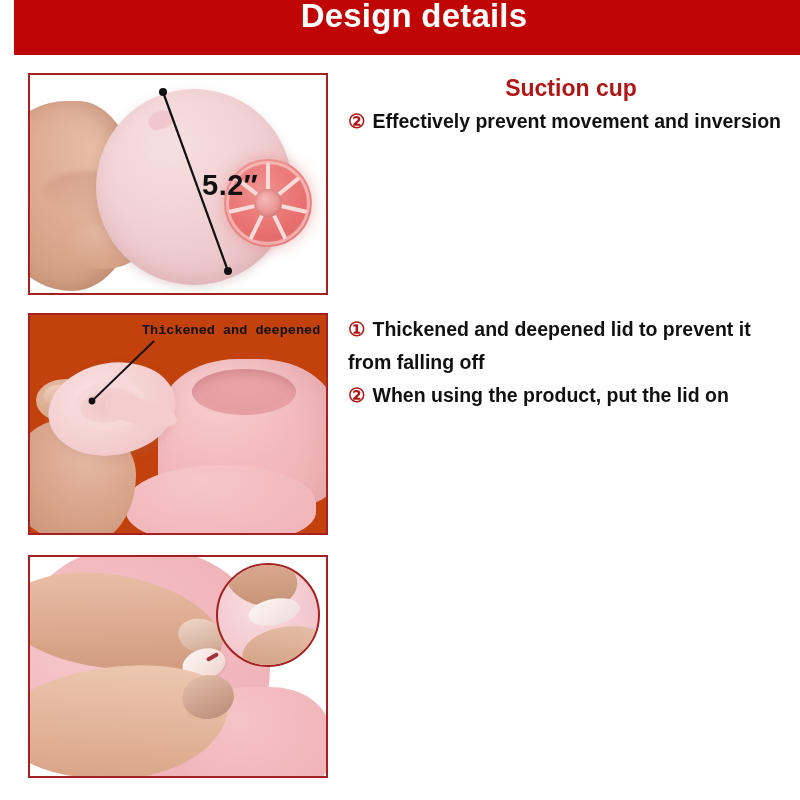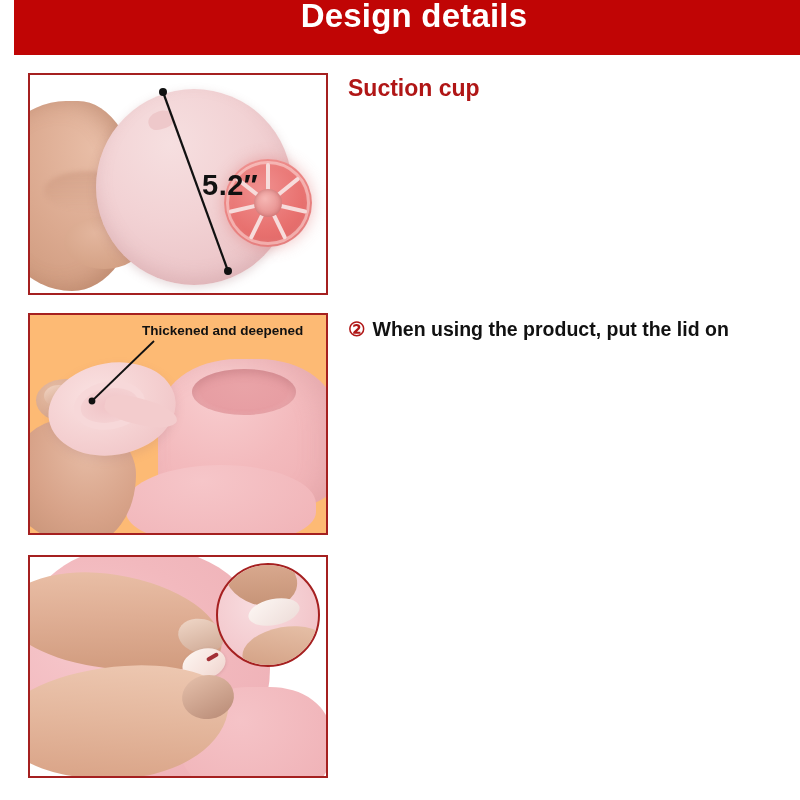--- a/index.html
+++ b/index.html
@@ -44,20 +44,21 @@
 
   .text-col{
     position:absolute;left:348px;top:0;right:6px;height:100%;
   }
   .sec-title{
     color:#b01616;
     font-size:23px;
     font-weight:bold;
     margin:0 0 2px 0;
     line-height:30px;
+    text-align:center;
   }
   .bullet{
     font-size:19.5px;
     font-weight:bold;
     color:#111111;
     line-height:33px;
     margin:0;
   }
   .num{
     color:#b01616;
@@ -123,21 +124,21 @@
     position:absolute;left:0;top:0;width:100%;height:100%;
     pointer-events:none;
   }
   .p1 .dimlabel{
     position:absolute;left:172px;top:94px;
     font-size:29px;font-weight:bold;color:#111111;
     letter-spacing:.5px;
   }
 
   
-  .p2{position:absolute;inset:0;background:#fdba74;}
+  .p2{position:absolute;inset:0;background:#c2410c;font-family:Liberation Mono, monospace;}
   .p2 .hand2{
     position:absolute;left:-22px;top:104px;width:128px;height:126px;
     background:radial-gradient(ellipse at 62% 26%, #e6bba4 0%, #d7a288 52%, #c18d70 100%);
     border-radius:46% 54% 40% 60% / 50% 44% 56% 50%;
   }
   .p2 .finger2{
     position:absolute;left:6px;top:64px;width:62px;height:44px;
     background:radial-gradient(ellipse at 40% 34%, #e9c2ab, #d09a7d);
     border-radius:50% 50% 46% 54%;
   }
@@ -303,20 +304,23 @@
         <circle cx="133" cy="17" r="4" fill="#111111"></circle>
         <circle cx="198" cy="196" r="4" fill="#111111"></circle>
       </svg>
 
       <div class="dimlabel">5.2″</div>
     </div>
   </div>
 
   <div class="text-col">
     <div class="sec-title">Suction cup</div>
+    <p class="bullet">
+      <span class="num">②</span><span>Effectively prevent movement and inversion</span>
+    </p>
   </div>
 </div>
 
 <div class="row row-2">
 
   <div class="photo-frame">
     <div class="p2">
       <div class="bottle">
         <div class="mouth"></div>
       </div>
@@ -335,20 +339,23 @@
         <line x1="124" y1="26" x2="62" y2="86" stroke="#111111" stroke-width="1.8"></line>
         <circle cx="62" cy="86" r="3.4" fill="#111111"></circle>
       </svg>
 
       <div class="callout-text">Thickened and deepened</div>
     </div>
   </div>
 
   <div class="text-col">
     <p class="bullet">
+      <span class="num">①</span><span>Thickened and deepened lid to prevent it from falling off</span>
+    </p>
+    <p class="bullet">
       <span class="num">②</span><span>When using the product, put the lid on</span>
     </p>
   </div>
 </div>
 
 <div class="row row-3">
 
   <div class="photo-frame">
     <div class="p3">
       <div class="silicone"></div>

